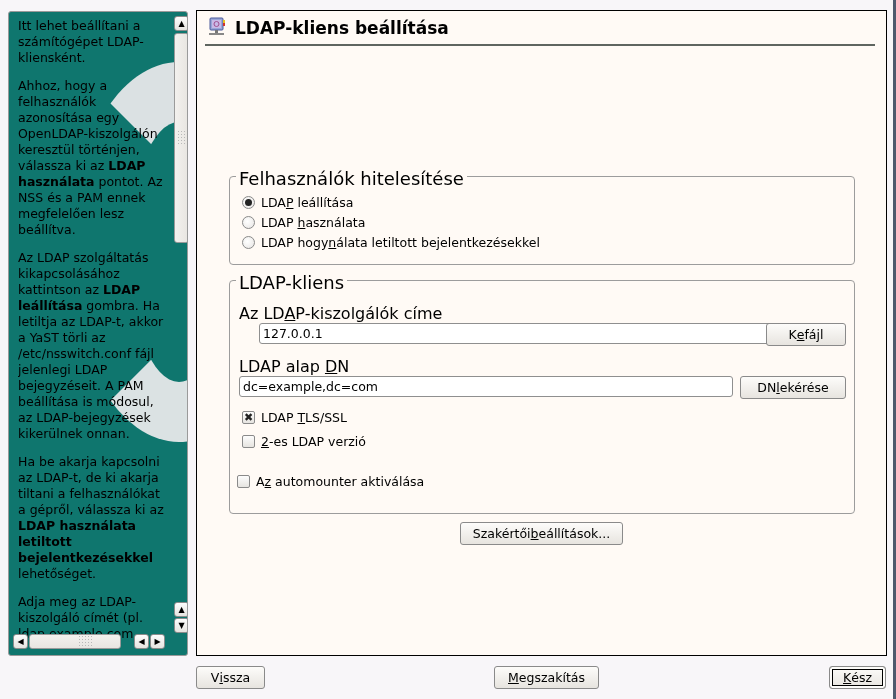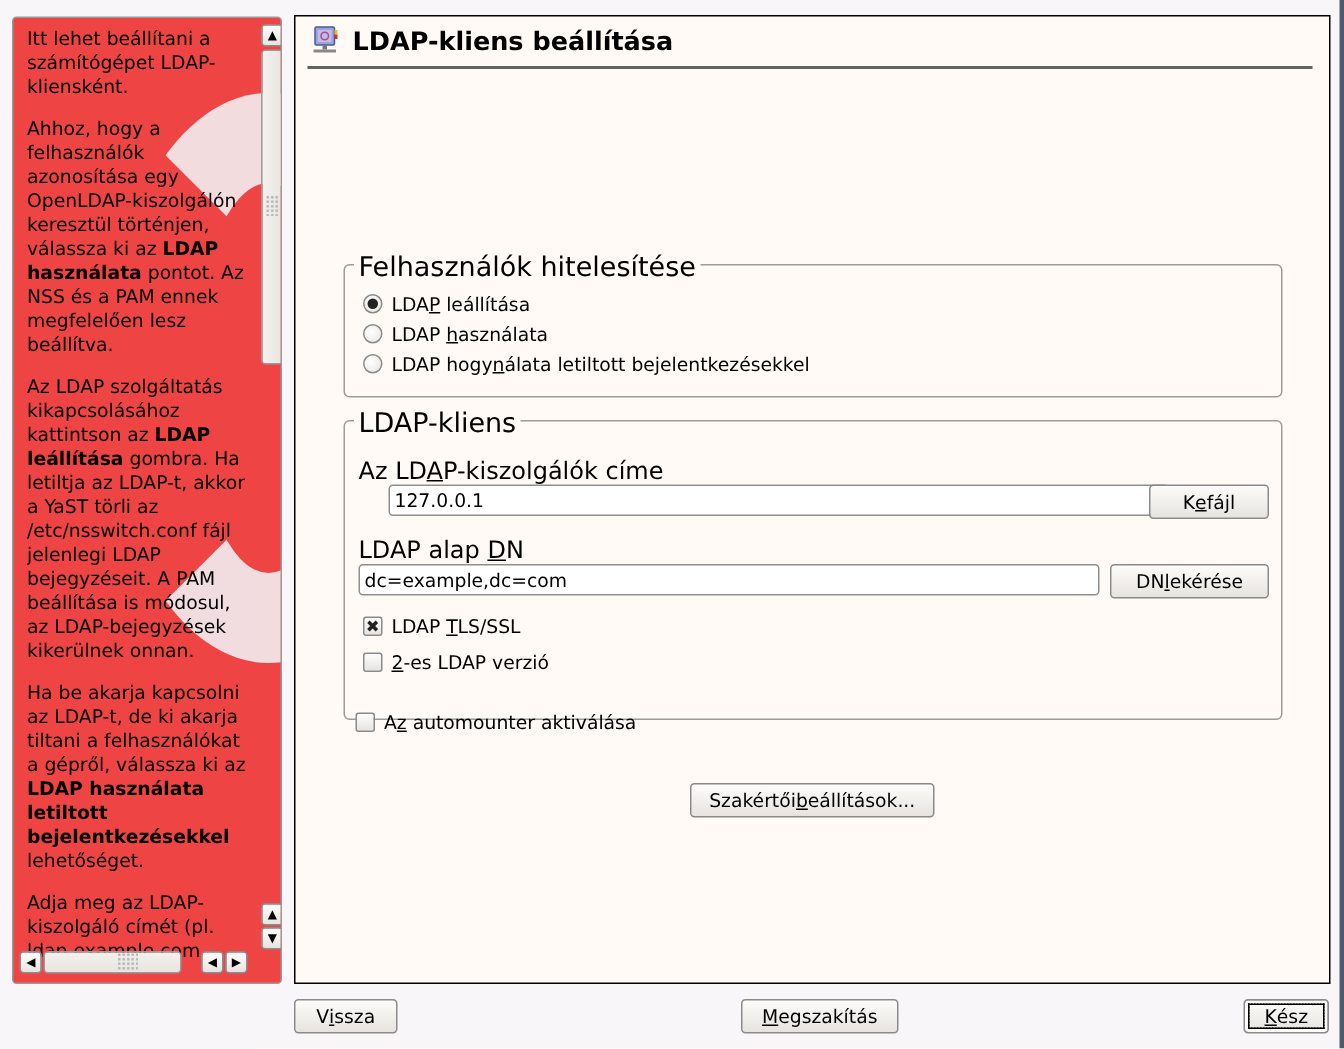--- a/index.html
+++ b/index.html
@@ -9,21 +9,21 @@
     font-family: "DejaVu Sans", sans-serif;
     font-size: 12.5px;
     color: #000;
     position: relative;
   }
   .right-edge { position: absolute; right: 0; top: 0; width: 3px; height: 699px; background: #4e5a6e; }
 
   
   .help-panel {
     position: absolute; left: 8px; top: 11px; width: 180px; height: 645px;
-    background: #ef4444; border: 1px solid #9a9a9a; border-radius: 3px; overflow: hidden;
+    background: #0f766e; border: 1px solid #9a9a9a; border-radius: 3px; overflow: hidden;
   }
   .help-panel .watermark {
     position: absolute; left: 60px; top: 50px; width: 220px; height: 380px;
     border: 60px solid #f2eef0; border-radius: 50%; border-left-color: transparent;
     opacity: 0.9;
   }
   .help-text {
     position: absolute; left: 9px; top: 6px; width: 150px; height: 620px; overflow: hidden;
     font-size: 12.5px; line-height: 16px;
   }
@@ -142,21 +142,21 @@
     <div class="radio-row" style="left:12px;top:38px">
       <span class="radio"></span>
       <span><span>LDAP </span><u>h</u><span>asználata</span></span>
     </div>
     <div class="radio-row" style="left:12px;top:58px">
       <span class="radio"></span>
       <span><span>LDAP hogy</span><u>n</u><span>álata letiltott bejelentkezésekkel</span></span>
     </div>
   </div>
 
-  <div class="groupbox" style="left:32px;top:269px;width:626px;height:200px">
+  <div class="groupbox" style="left:32px;top:269px;width:626px;height:234px">
     <span class="legend">LDAP-kliens</span>
 
     <span class="field-label" style="left:9px;top:23px"><span>Az LD</span><u>A</u><span>P-kiszolgálók címe</span></span>
     <input class="text-input" style="left: 9px; top: 42px; width: 520px; margin-left: 20px;" value="127.0.0.1">
     <div class="btn" style="left:536px;top:42px;width:80px">
         <span>K</span>
         <u>e</u>
         <span>fájl</span>
       </div>
 

